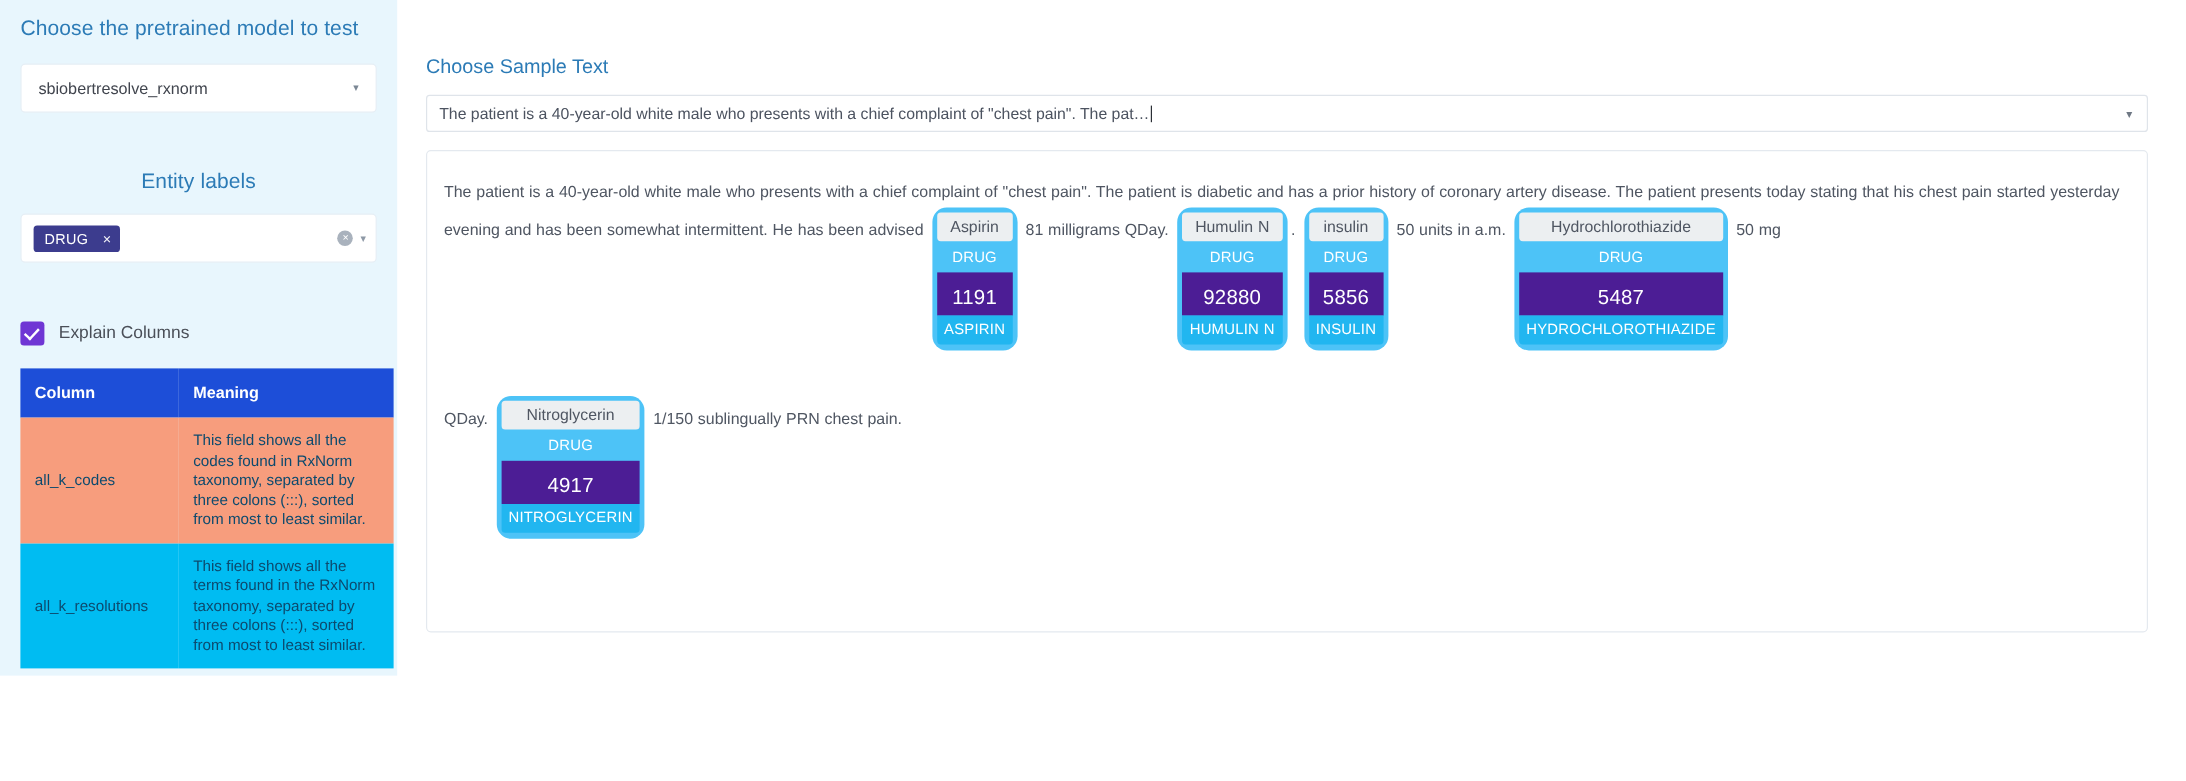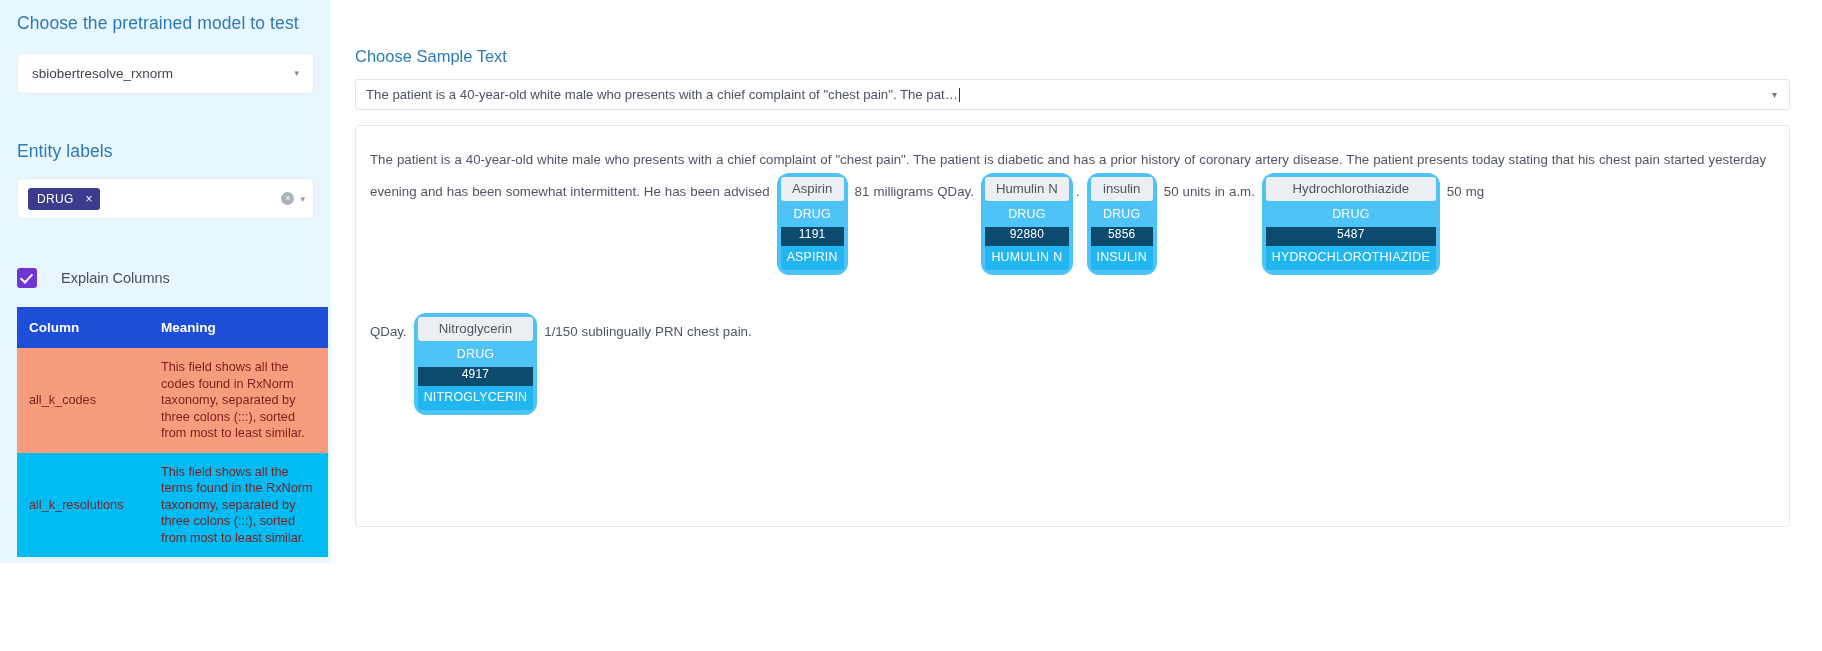--- a/index.html
+++ b/index.html
@@ -47,21 +47,21 @@
     color: #41454e;
     justify-content: space-between;
     cursor: pointer;
     gap: 28px;
   }
   .select-box .caret {
     color: #7b8794;
     font-size: 9px;
     line-height: 1;
   }
-  .sidebar-heading.second { margin-top: 47px; }
+  .sidebar-heading.second { margin-top: 47px; text-align: center; }
 
   .tag-box {
     margin-top: 16px;
     min-height: 41px;
     background: #ffffff;
     border: 1px solid #e6eef5;
     border-radius: 4px;
     display: flex;
     align-items: center;
     padding: 0 8px 0 10px;
@@ -99,21 +99,21 @@
     line-height: 13px;
     text-align: center;
     cursor: pointer;
   }
   .tag-caret { color: #8e99a6; font-size: 9px; cursor: pointer; }
 
   .checkbox-row {
     display: flex;
     align-items: center;
     margin-top: 49px;
-    gap: 24px;
+    gap: 12px;
   }
   .cbox {
     width: 20px; height: 20px;
     background: #6f36d4;
     border-radius: 3px;
     position: relative;
     cursor: pointer;
     flex: 0 0 20px;
   }
   .cbox:after {
@@ -140,21 +140,21 @@
     background: #1d4ed8;
     color: #ffffff;
     text-align: left;
     font-size: 13.5px;
     font-weight: bold;
     padding: 13px 0 13px 12px;
   }
   .explain-table th.col1 { width: 132px; }
   .explain-table td {
     vertical-align: middle;
-    color: #7f1d1d;
+    color: #0c4a6e;
     font-size: 12.7px;
     line-height: 16.5px;
     padding: 11px 12px 11px 12px;
   }
   .explain-table td.key { font-size: 12.7px; }
   tr.r0 td { background: #f79d7d; }
   tr.r1 td { background: #00bcf2; }
 
   
   .main {
@@ -241,24 +241,24 @@
     white-space: nowrap;
   }
   .chip .label {
     color: #ffffff;
     font-size: 12.4px;
     padding: 6px 4px 6px 4px;
     display: block;
     letter-spacing: .2px;
   }
   .chip .code {
-    background: #0c4a6e;
-    color: #ffffff;
-    font-size: 12px;
-    padding: 0 4px 5px 4px;
+    background: #4c1d95;
+    color: #ffffff;
+    font-size: 17px;
+    padding: 11px 4px 5px 4px;
     display: block;
     letter-spacing: .2px;
   }
   .chip .resolution {
     background: #21b6f0;
     color: #ffffff;
     font-size: 12.4px;
     padding: 4px 6px 6px 6px;
     display: block;
     border-radius: 0 0 3px 3px;

